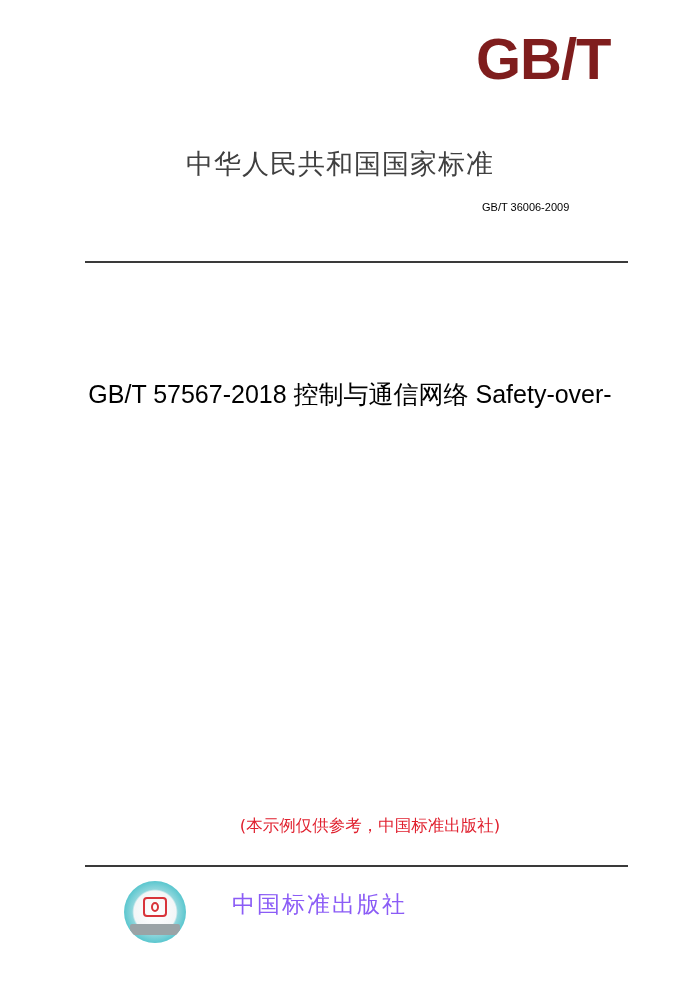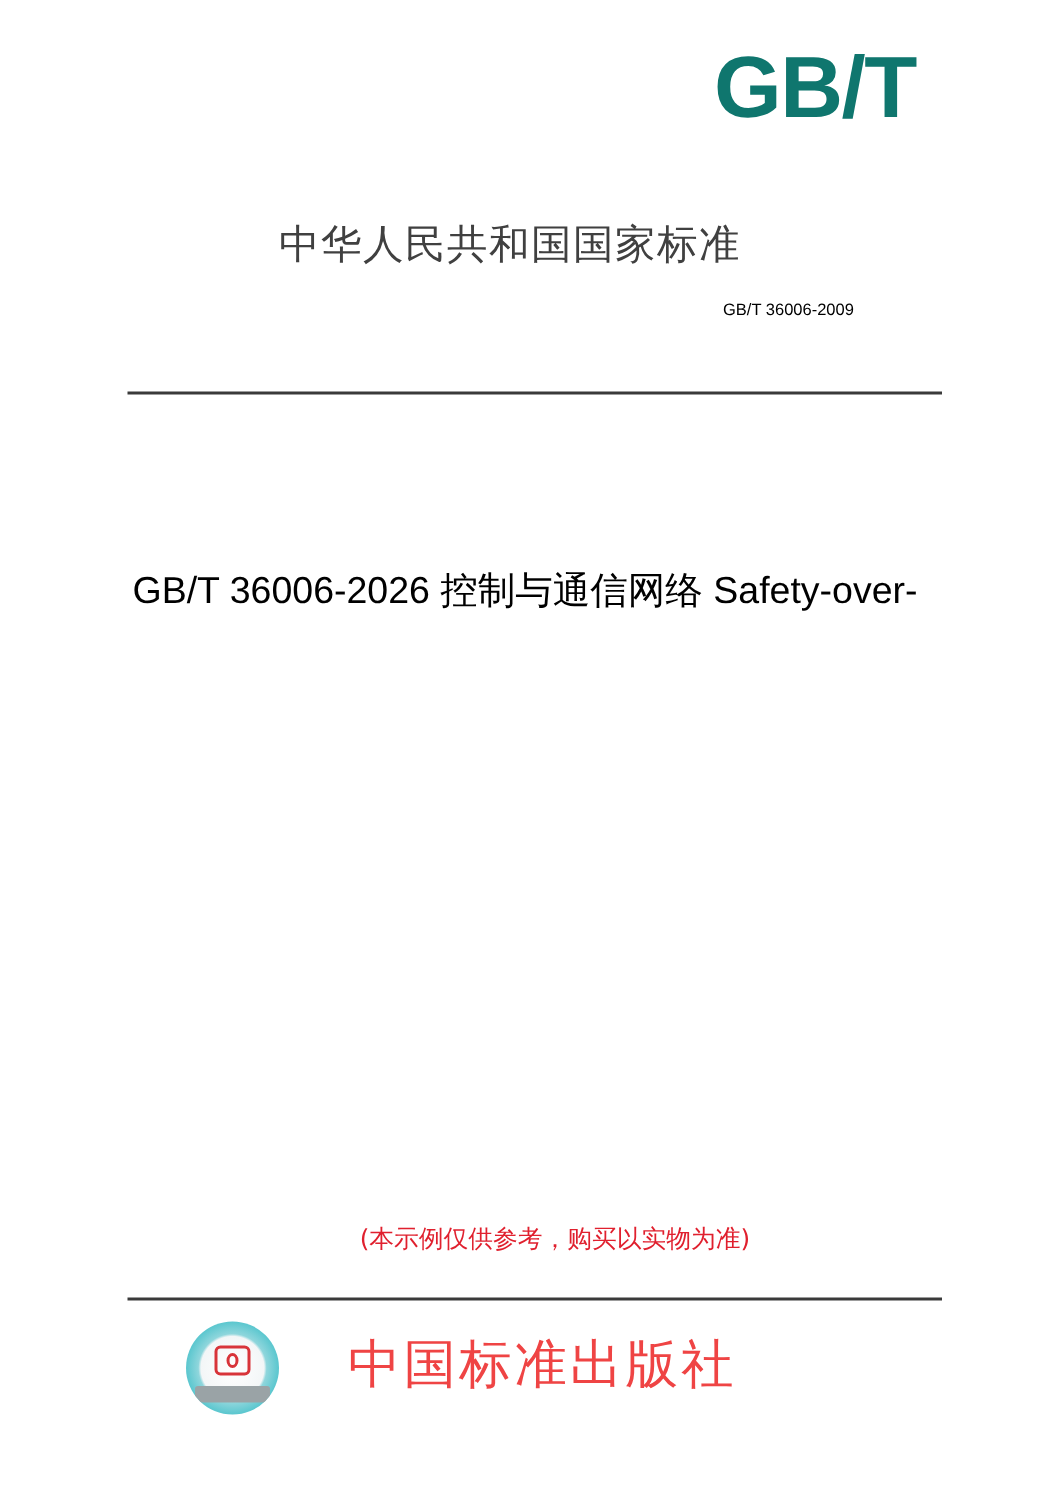--- a/index.html
+++ b/index.html
@@ -18,21 +18,21 @@
     .abs { position: absolute; }
 
     .gbt-logo {
       left: 476px;
       top: 30px;
       font-family: "Liberation Sans", sans-serif;
       font-weight: bold;
       font-size: 58px;
       letter-spacing: -1px;
       line-height: 1;
-      color: #0f766e;
+      color: #7f1d1d;
     }
 
     .national-standard {
       left: 186px;
       top: 150px;
       font-family: "DejaVu Sans", sans-serif;
       font-size: 27px;
       letter-spacing: 1px;
       line-height: 1;
       color: #404040;
@@ -116,42 +116,42 @@
       height: 10px;
       border: 2px solid #d8343a;
       border-radius: 50%;
       box-sizing: border-box;
     }
 
     .publisher {
       left: 232px;
       top: 893px;
       font-family: "DejaVu Serif", "Liberation Serif", serif;
-      font-size: 35px;
+      font-size: 23px;
       letter-spacing: 2px;
       line-height: 1;
-      color: #ef4444;
+      color: #8b5cf6;
     }
   </style>
 </head>
 <body>
 
 <div class="abs gbt-logo">GB/T</div>
 
 <div class="abs national-standard">中华人民共和国国家标准</div>
 
 <div class="abs std-number-small">GB/T 36006-2009</div>
 
 <div class="abs hr hr-top"></div>
 
 <div class="abs doc-title">
-  <span class="line">GB/T 36006-2026  控制与通信网络 Safety-over-</span>
+  <span class="line">GB/T 57567-2018  控制与通信网络 Safety-over-</span>
 </div>
 
-<div class="abs disclaimer">(本示例仅供参考，购买以实物为准)</div>
+<div class="abs disclaimer">(本示例仅供参考，中国标准出版社)</div>
 
 <div class="abs hr hr-bottom"></div>
 
 <div class="abs seal">
   <div class="mark"></div>
   <div class="band"></div>
 </div>
 
 <div class="abs publisher">中国标准出版社</div>
 

